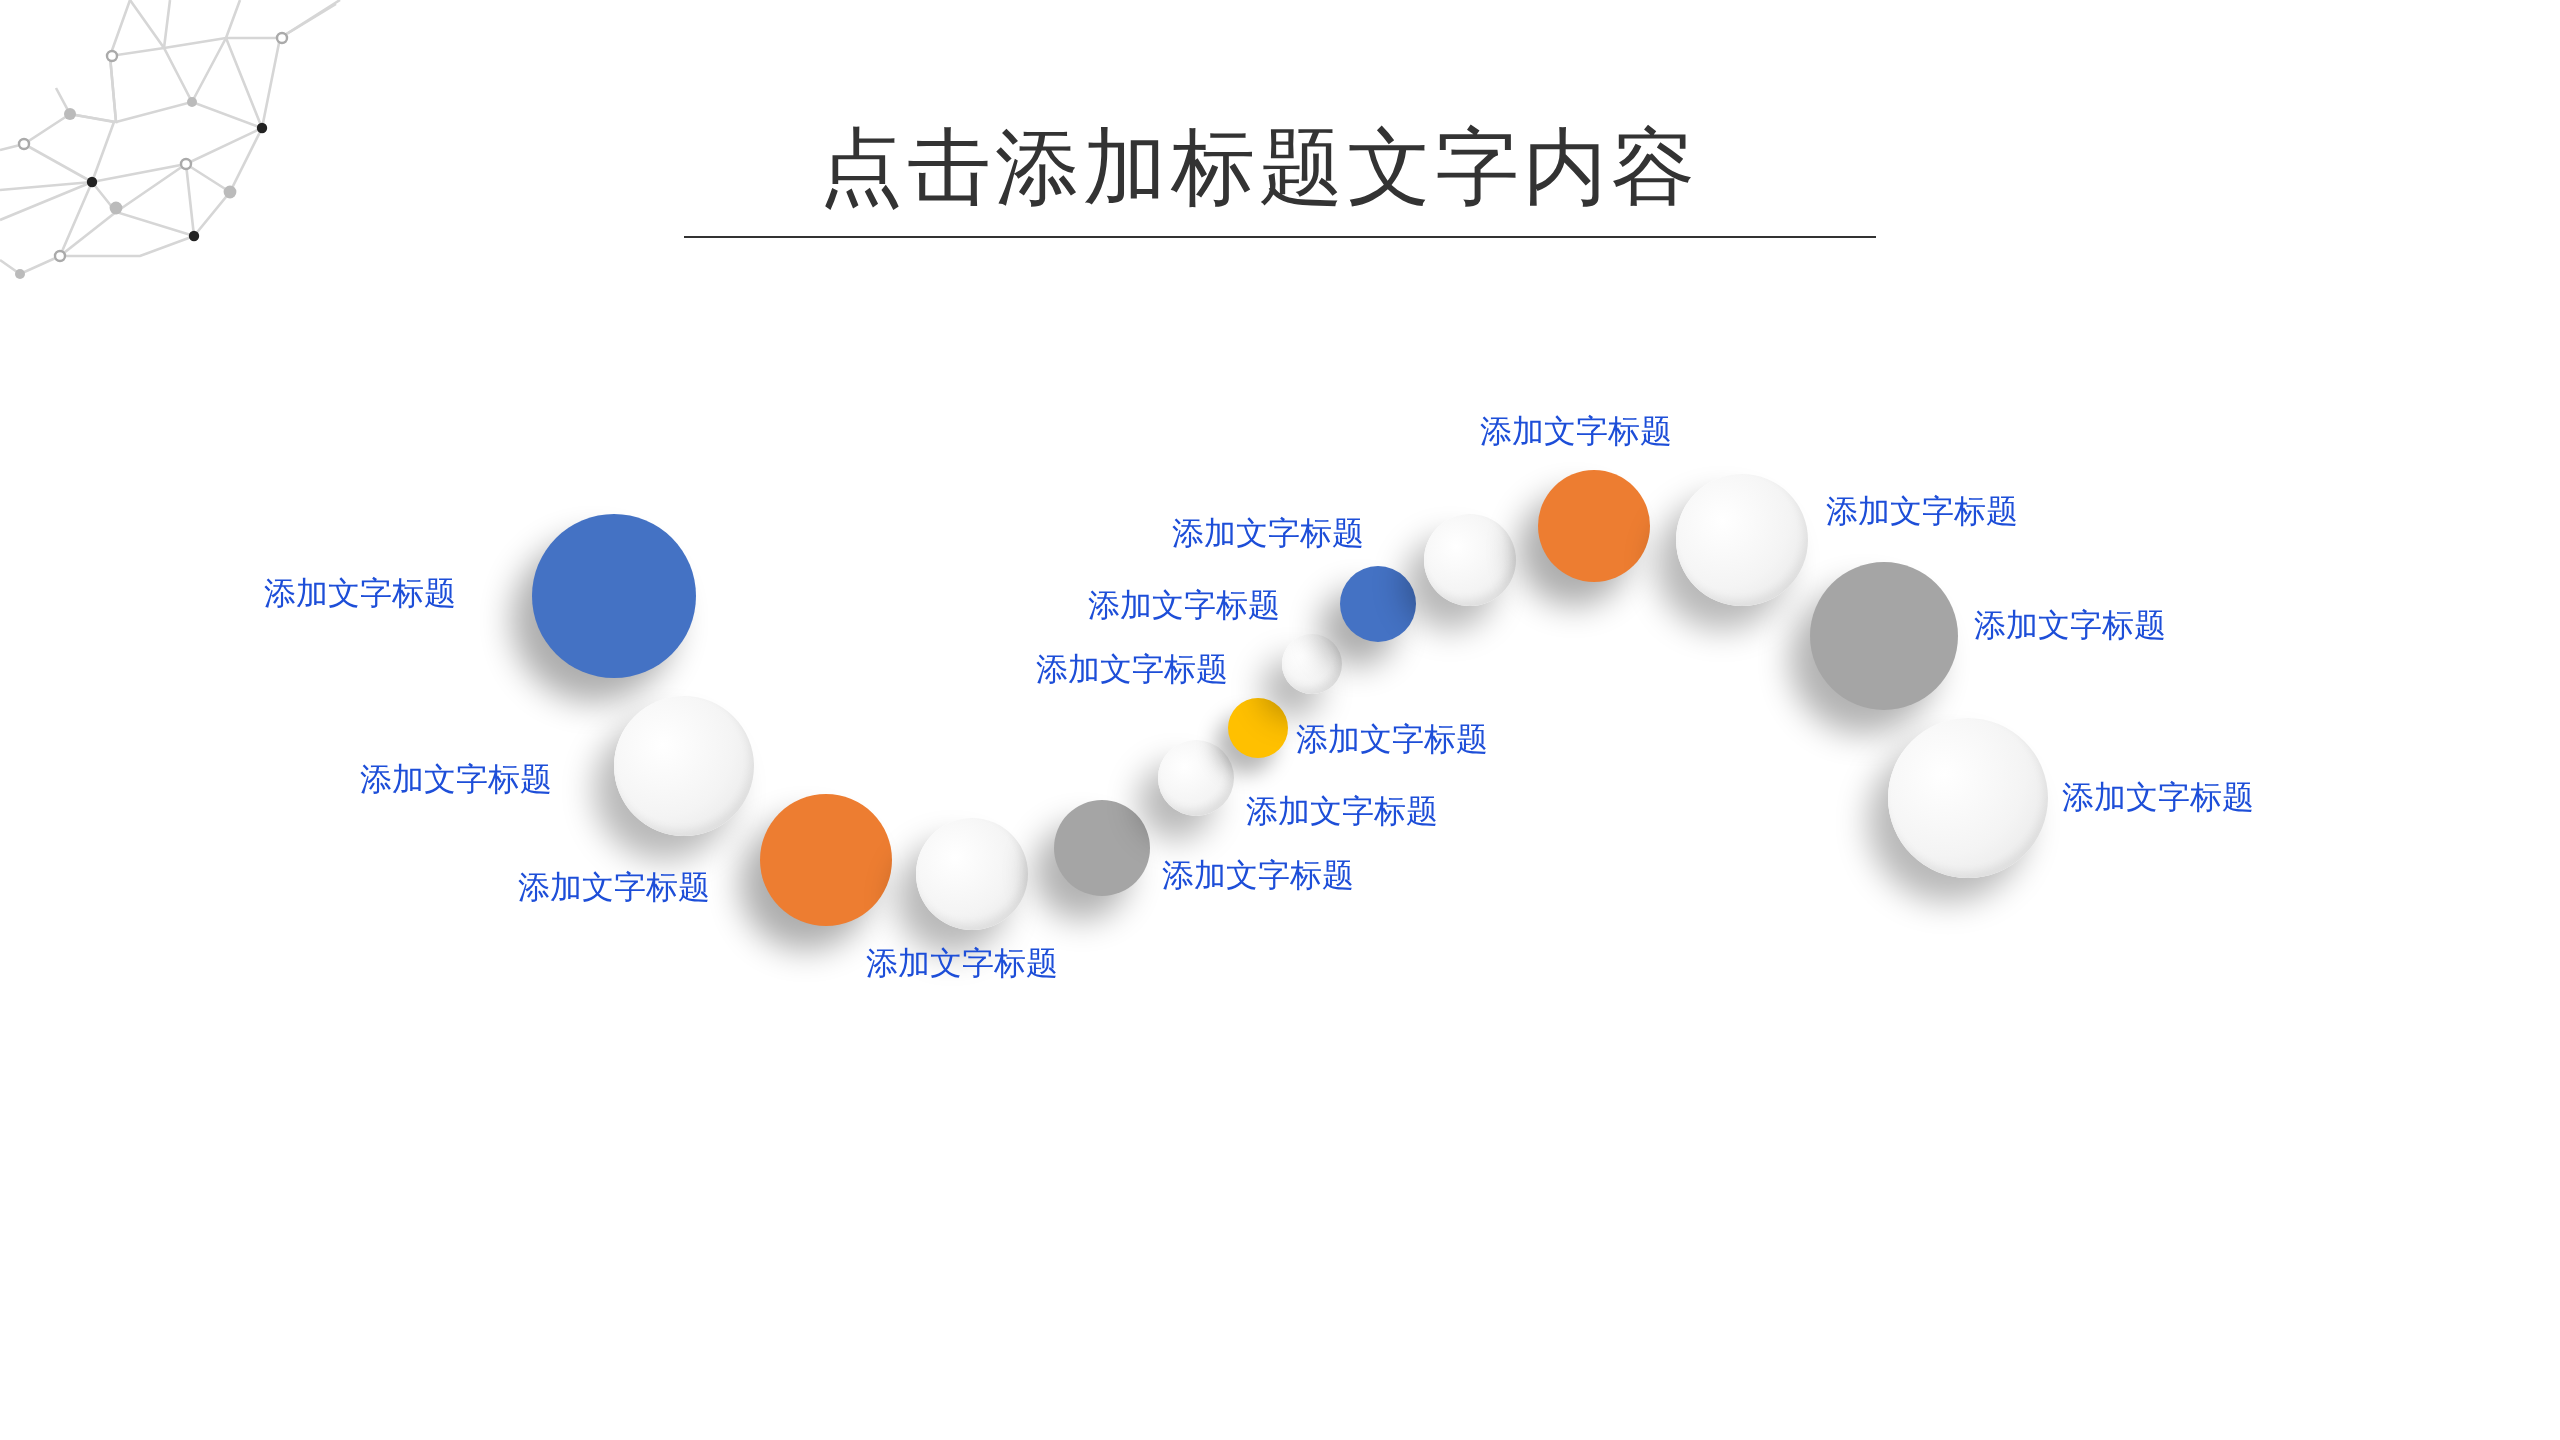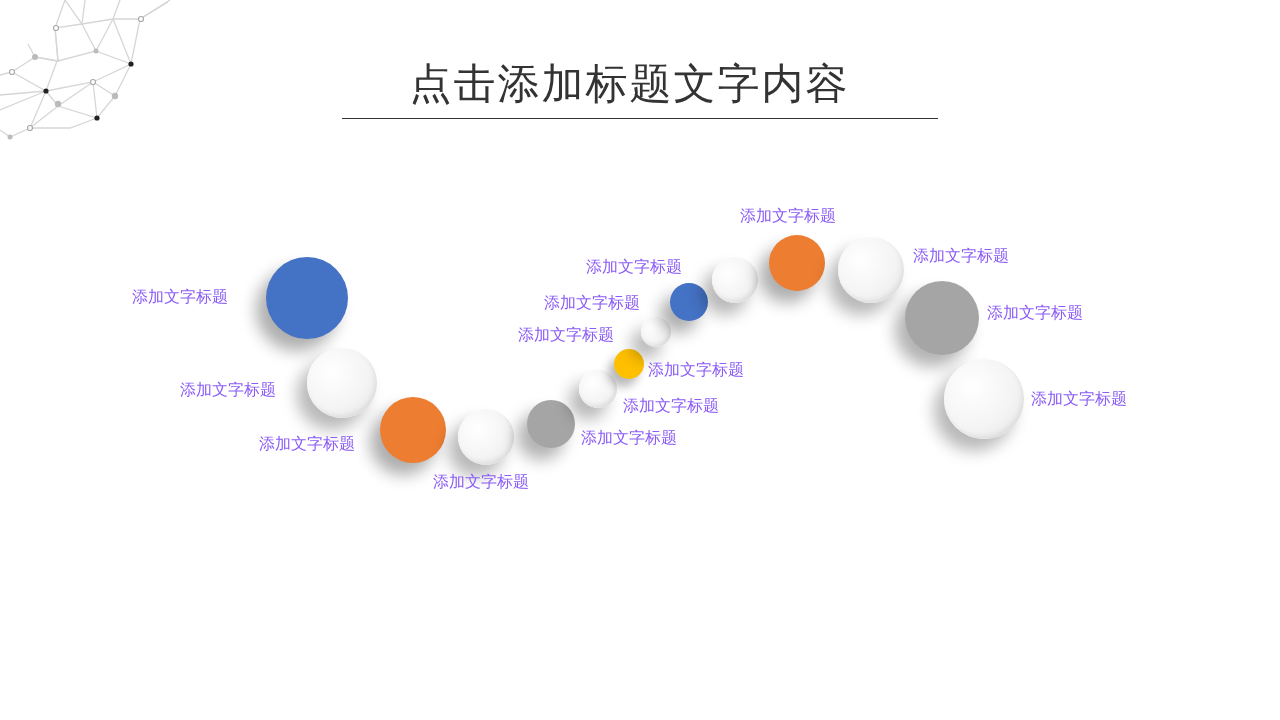--- a/index.html
+++ b/index.html
@@ -22,21 +22,21 @@
     }
     .bubble.white {
       background:radial-gradient(circle at 35% 35%, #ffffff 0%, #f4f4f4 55%, #e2e2e2 100%);
       box-shadow: -10px 12px 16px rgba(0,0,0,0.28), inset -2px -3px 4px rgba(0,0,0,0.06);
     }
     .bubble.blue { background:#4472c4; box-shadow:-10px 12px 16px rgba(0,0,0,0.32); }
     .bubble.orange { background:#ed7d31; box-shadow:-10px 12px 16px rgba(0,0,0,0.32); }
     .bubble.gray { background:#a5a5a5; box-shadow:-10px 12px 16px rgba(0,0,0,0.30); }
     .bubble.yellow { background:#ffc000; box-shadow:-6px 8px 10px rgba(0,0,0,0.28); }
     .label {
-      position:absolute; font-size:16px; color:#8b5cf6; white-space:nowrap; line-height:20px;
+      position:absolute; font-size:16px; color:#1d4ed8; white-space:nowrap; line-height:20px;
     }
   </style>
 </head>
 <body>
 
 <svg class="net" viewBox="0 0 180 145">
   <g stroke="#d6d6d6" stroke-width="1.3" fill="none">
     <path d="M0 75 L12 72 L35 57 L58 61 L55 28 L82 24 L113 19 L140 19 L168 2"></path>
     <path d="M12 72 L46 91 L57 61 L35 57 L28 44"></path>
     <path d="M0 95 L46 91 L93 82 L131 64 L96 51 L82 24 L65 0"></path>

